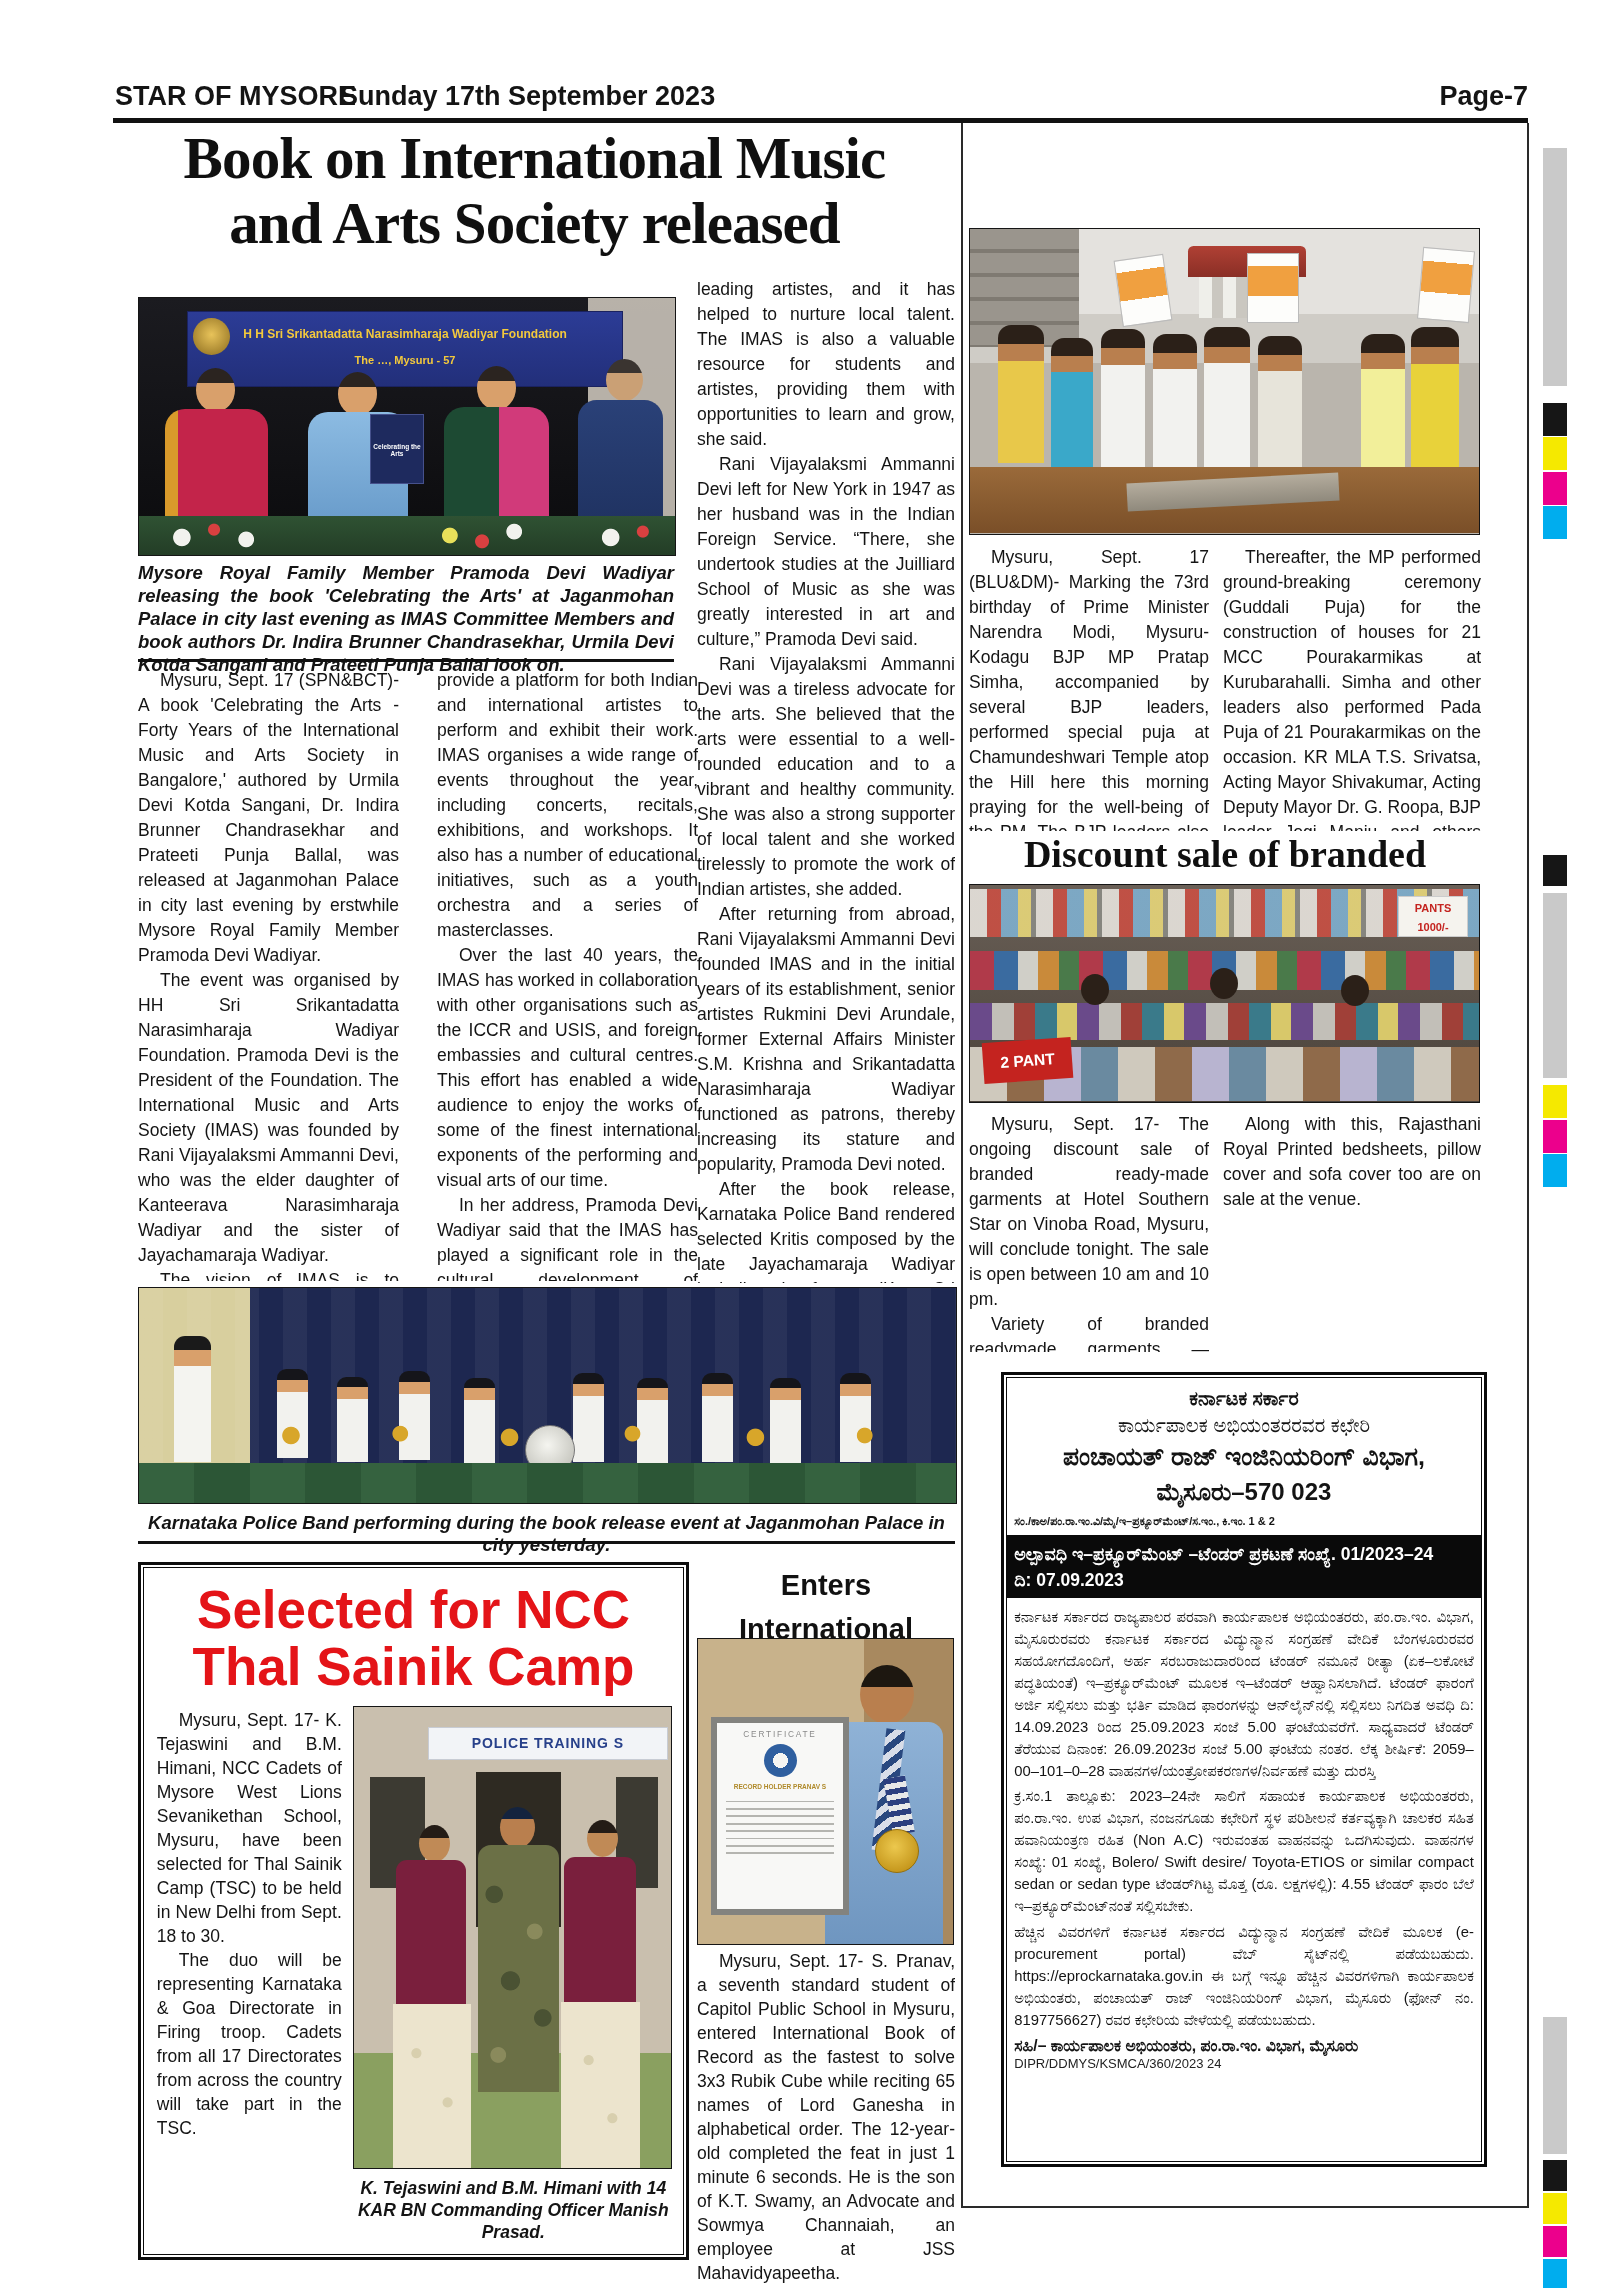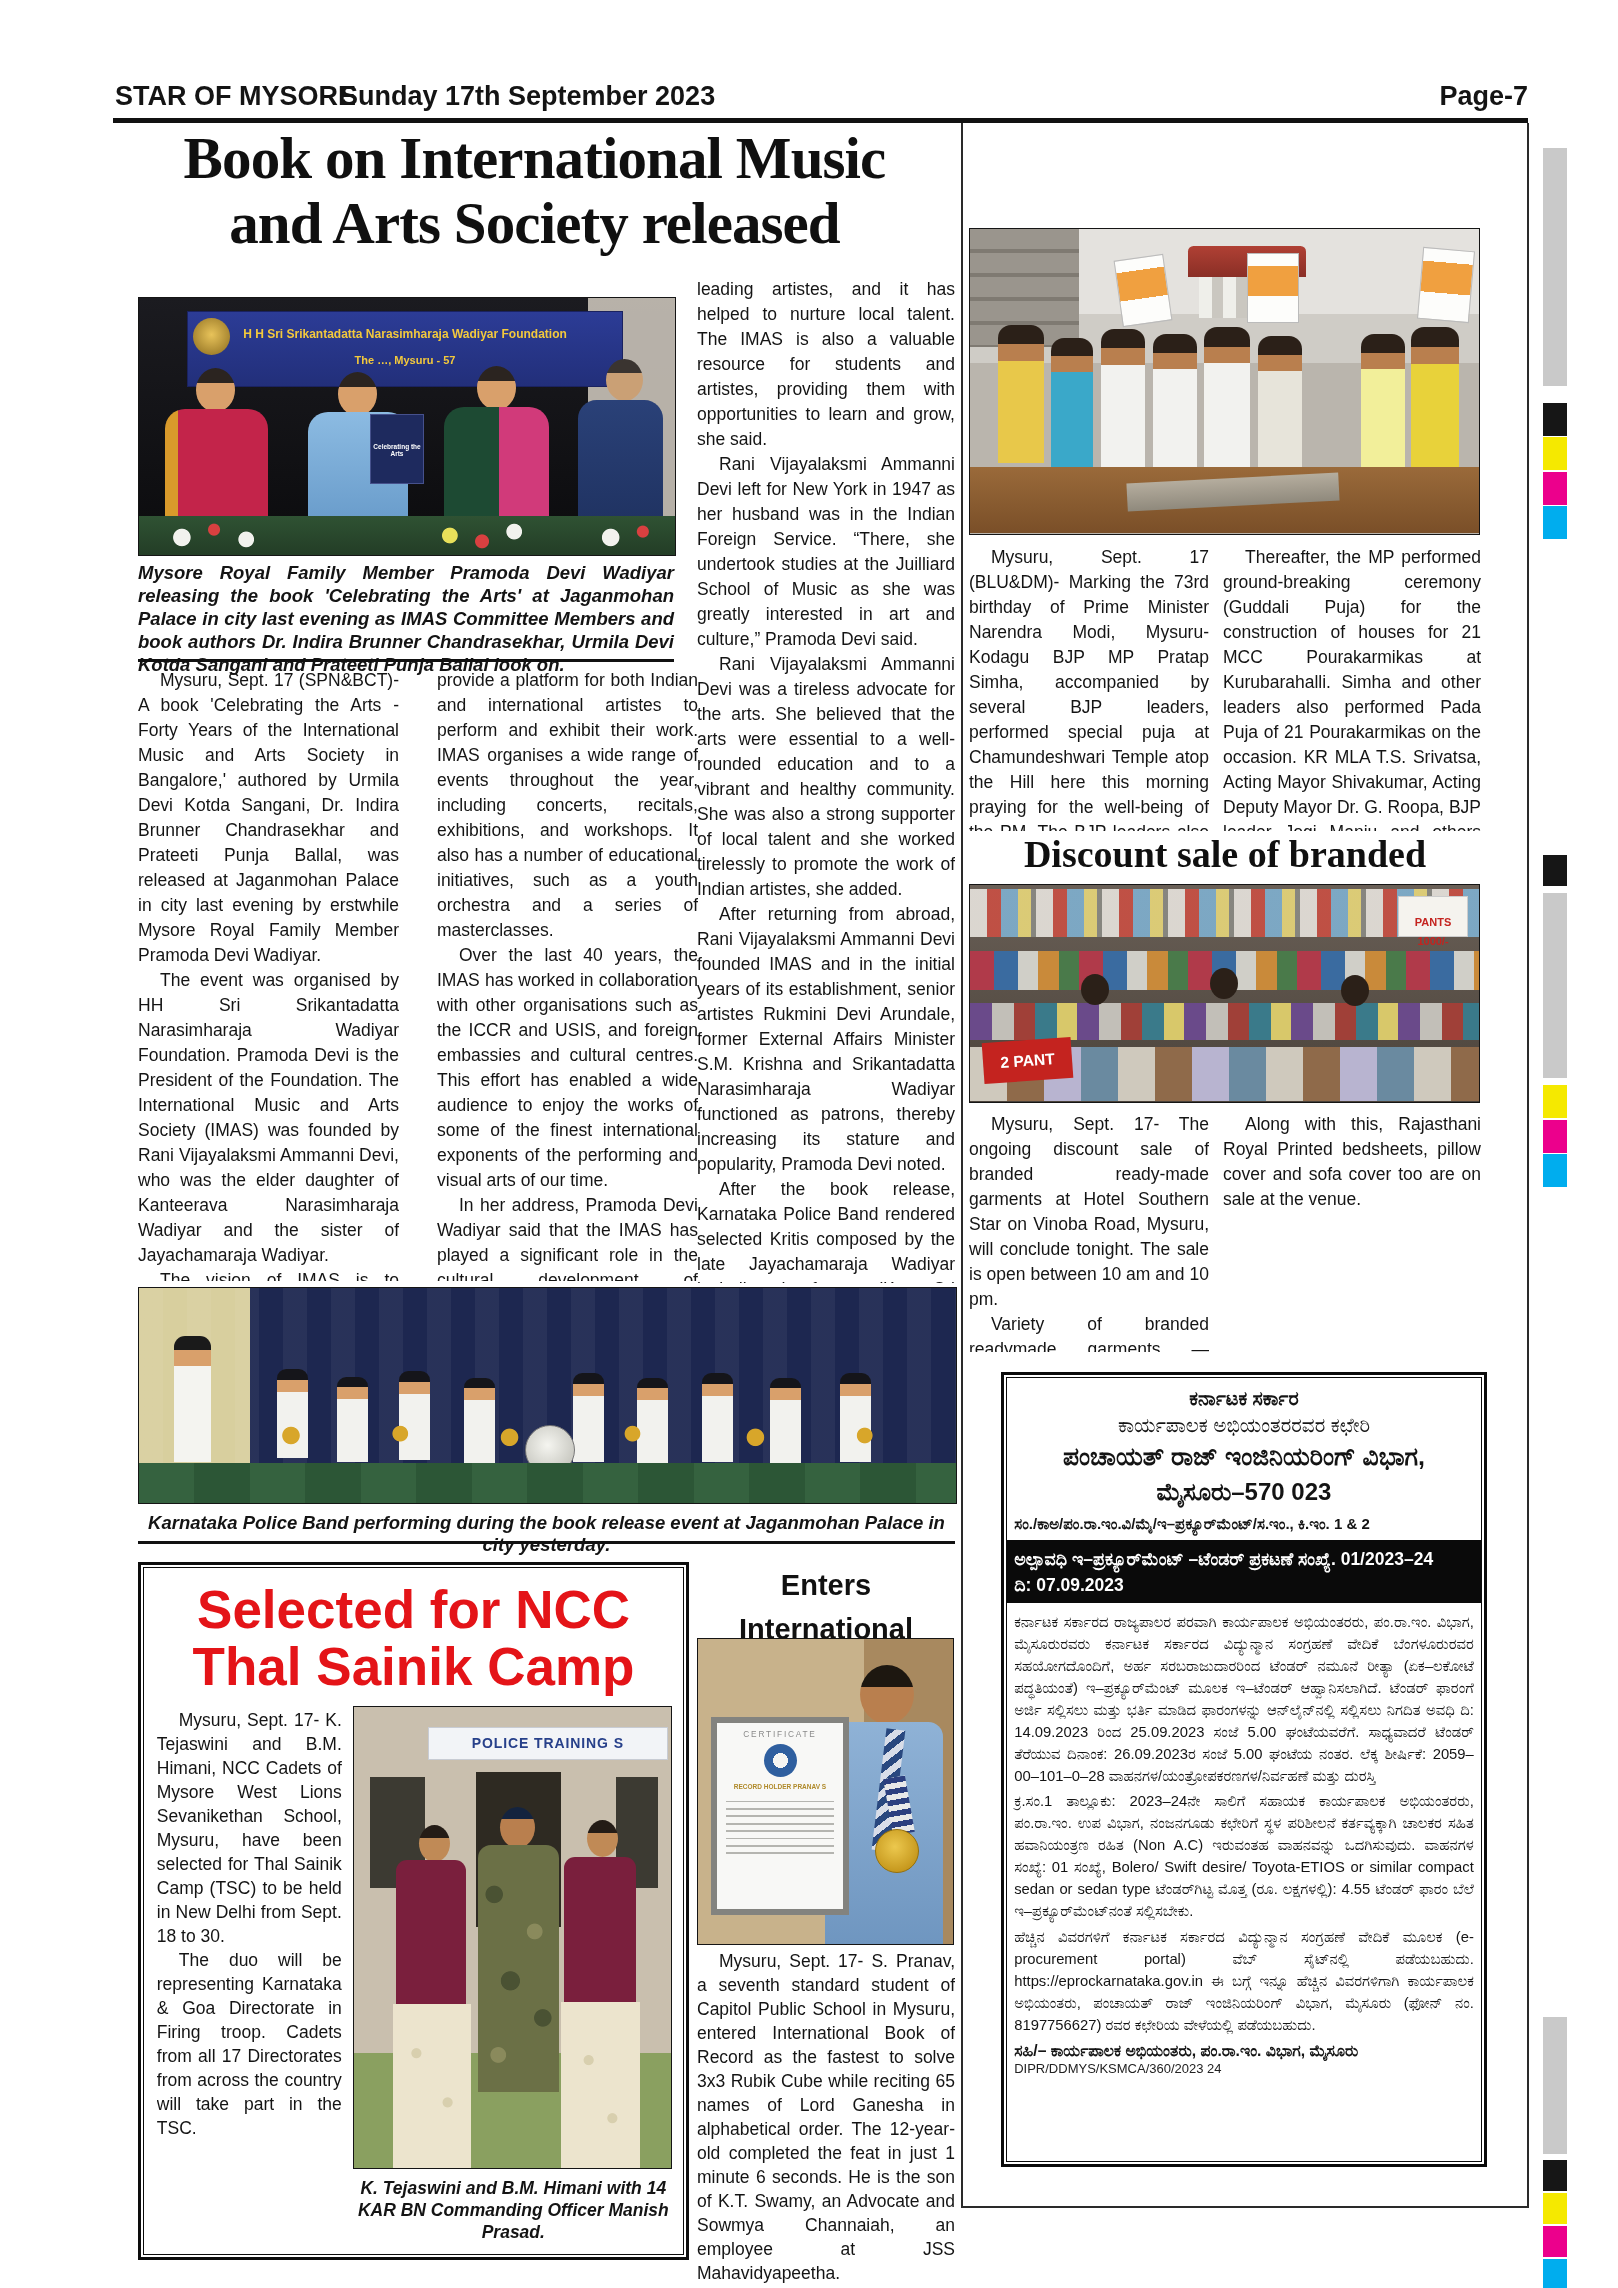--- a/index.html
+++ b/index.html
@@ -220,37 +220,37 @@
   <div class="abs serifhead" style="left:969px;top:833px;width:512px;font-size:38px;line-height:42px;">Discount sale of branded garments</div>
   <div class="ph" style="left:969px;top:884px;width:509px;height:217px;background:linear-gradient(#6a6057,#4a423a);">
     <div class="abs" style="left:0;top:3.7px;width:509px;height:48px;opacity:.9;background:repeating-linear-gradient(90deg,#e8e4de 0 16.6px,#c94f43 16.6px 31px,#7fb0d0 31px 48px,#e8d77a 48px 61px,#8a8a84 61px 66px);"></div>
     <div class="abs" style="left:0;top:66px;width:509px;height:39px;background:repeating-linear-gradient(90deg,#b03a4a 0 24px,#3a6ba0 24px 48px,#d0cfc8 48px 68px,#c98a3a 68px 89px,#4a7a4a 89px 109px);"></div>
     <div class="abs" style="left:0;top:118px;width:509px;height:37px;background:repeating-linear-gradient(90deg,#6a4a8a 0 22px,#c2bfb8 22px 44px,#a04038 44px 65px,#3a7a8a 65px 87px,#d8c86a 87px 107px);"></div>
     <div class="abs head-dot" style="left:111px;top:89px;width:28px;height:31px;background:#2b2018;"></div>
     <div class="abs head-dot" style="left:240px;top:83px;width:28px;height:31px;background:#2b2018;"></div>
     <div class="abs head-dot" style="left:371px;top:90px;width:28px;height:31px;background:#2b2018;"></div>
     <div class="abs" style="left:0;top:162px;width:509px;height:54px;background:repeating-linear-gradient(90deg,#cfc9bd 0 37px,#8f6a4a 37px 74px,#b8b4d0 74px 111px,#6a8aa0 111px 148px);"></div>
     <div class="abs" style="left:13px;top:155px;width:89px;height:41px;transform:rotate(-4deg);background:#c4231f;color:#fff;font-weight:800;font-size:15.7px;text-align:center;line-height:41px;">2 PANT</div>
-    <div class="abs" style="left:428px;top:11px;width:70px;height:41px;background:#f5f3ee;border:0.9px solid #ccc;color:#c4231f;font-weight:bold;font-size:11px;text-align:center;line-height:18.5px;padding-top:16px;box-sizing:border-box;">PANTS 1000/-</div>
+    <div class="abs" style="left:428px;top:11px;width:70px;height:41px;background:#f5f3ee;border:0.9px solid #ccc;color:#c4231f;font-weight:bold;font-size:11px;text-align:center;line-height:18.5px;padding-top:2px;box-sizing:border-box;">PANTS 1000/-</div>
   </div>
   <div class="abs body-col" style="left:969px;top:1112px;width:240px;height:240px;overflow:hidden;">
     <p>Mysuru, Sept. 17- The ongoing discount sale of branded ready-made garments at Hotel Southern Star on Vinoba Road, Mysuru, will conclude tonight. The sale is open between 10 am and 10 pm.</p>
     <p>Variety of branded readymade garments — ladies, gents and</p>
   </div>
   <div class="abs body-col" style="left:1223px;top:1112px;width:258px;height:240px;overflow:hidden;">
     <p>Along with this, Rajasthani Royal Printed bedsheets, pillow cover and sofa cover too are on sale at the venue.</p>
   </div>
 
   <div class="abs notice-box" style="left:1001px;top:1372px;width:480px;height:789px;">
     <div class="notice-inner kn">
       <div style="text-align:center;font-weight:bold;font-size:19.4px;margin-top:9.2px;">ಕರ್ನಾಟಕ ಸರ್ಕಾರ</div>
       <div style="text-align:center;font-size:20px;margin-top:3.7px;">ಕಾರ್ಯಪಾಲಕ ಅಭಿಯಂತರರವರ ಕಛೇರಿ</div>
       <div style="text-align:center;font-weight:bold;font-size:25px;margin-top:5.5px;">ಪಂಚಾಯತ್ ರಾಜ್ ಇಂಜಿನಿಯರಿಂಗ್ ವಿಭಾಗ,</div>
       <div style="text-align:center;font-weight:bold;font-size:24px;margin-top:5.5px;">ಮೈಸೂರು–570 023</div>
-      <div style="font-weight:bold;font-size:15px;margin:9.2px 7.4px 0;">ಸಂ./ಕಾಅ/ಪಂ.ರಾ.ಇಂ.ವಿ/ಮೈ/ಇ–ಪ್ರಕ್ಯೂರ್‌ಮೆಂಟ್/ಸ.ಇಂ., ಕಿ.ಇಂ. 1 &amp; 2</div>
+      <div style="font-weight:bold;font-size:11px;margin:9.2px 7.4px 0;">ಸಂ./ಕಾಅ/ಪಂ.ರಾ.ಇಂ.ವಿ/ಮೈ/ಇ–ಪ್ರಕ್ಯೂರ್‌ಮೆಂಟ್/ಸ.ಇಂ., ಕಿ.ಇಂ. 1 &amp; 2</div>
       <div style="background:#0a0a0a;color:#ffffff;font-weight:bold;font-size:17.5px;line-height:26px;margin-top:7.4px;padding:5.5px 7.4px;">
         <div>ಅಲ್ಪಾವಧಿ ಇ–ಪ್ರಕ್ಯೂರ್‌ಮೆಂಟ್ –ಟೆಂಡರ್ ಪ್ರಕಟಣೆ ಸಂಖ್ಯೆ. 01/2023–24</div>
         <div>ದಿ: 07.09.2023</div>
       </div>
       <div style="font-size:14.8px;line-height:22px;text-align:justify;margin:7.4px 7.4px 0;">ಕರ್ನಾಟಕ ಸರ್ಕಾರದ ರಾಜ್ಯಪಾಲರ ಪರವಾಗಿ ಕಾರ್ಯಪಾಲಕ ಅಭಿಯಂತರರು, ಪಂ.ರಾ.ಇಂ. ವಿಭಾಗ, ಮೈಸೂರುರವರು ಕರ್ನಾಟಕ ಸರ್ಕಾರದ ವಿದ್ಯುನ್ಮಾನ ಸಂಗ್ರಹಣೆ ವೇದಿಕೆ ಬೆಂಗಳೂರುರವರ ಸಹಯೋಗದೊಂದಿಗೆ, ಅರ್ಹ ಸರಬರಾಜುದಾರರಿಂದ ಟೆಂಡರ್ ನಮೂನೆ ರೀತ್ಯಾ (ಏಕ–ಲಕೋಟೆ ಪದ್ಧತಿಯಂತೆ) ಇ–ಪ್ರಕ್ಯೂರ್‌ಮೆಂಟ್ ಮೂಲಕ ಇ–ಟೆಂಡರ್ ಆಹ್ವಾನಿಸಲಾಗಿದೆ. ಟೆಂಡರ್ ಫಾರಂಗೆ ಅರ್ಜಿ ಸಲ್ಲಿಸಲು ಮತ್ತು ಭರ್ತಿ ಮಾಡಿದ ಫಾರಂಗಳನ್ನು ಆನ್‌ಲೈನ್‌ನಲ್ಲಿ ಸಲ್ಲಿಸಲು ನಿಗದಿತ ಅವಧಿ ದಿ: 14.09.2023 ರಿಂದ 25.09.2023 ಸಂಜೆ 5.00 ಘಂಟೆಯವರೆಗೆ. ಸಾಧ್ಯವಾದರೆ ಟೆಂಡರ್ ತೆರೆಯುವ ದಿನಾಂಕ: 26.09.2023ರ ಸಂಜೆ 5.00 ಘಂಟೆಯ ನಂತರ. ಲೆಕ್ಕ ಶೀರ್ಷಿಕೆ: 2059–00–101–0–28 ವಾಹನಗಳ/ಯಂತ್ರೋಪಕರಣಗಳ/ನಿರ್ವಹಣೆ ಮತ್ತು ದುರಸ್ತಿ</div>
       <div style="font-size:14.8px;line-height:22px;text-align:justify;margin:3.7px 7.4px 0;">ಕ್ರ.ಸಂ.1 ತಾಲ್ಲೂಕು: 2023–24ನೇ ಸಾಲಿಗೆ ಸಹಾಯಕ ಕಾರ್ಯಪಾಲಕ ಅಭಿಯಂತರರು, ಪಂ.ರಾ.ಇಂ. ಉಪ ವಿಭಾಗ, ನಂಜನಗೂಡು ಕಛೇರಿಗೆ ಸ್ಥಳ ಪರಿಶೀಲನೆ ಕರ್ತವ್ಯಕ್ಕಾಗಿ ಚಾಲಕರ ಸಹಿತ ಹವಾನಿಯಂತ್ರಣ ರಹಿತ (Non A.C) ಇರುವಂತಹ ವಾಹನವನ್ನು ಒದಗಿಸುವುದು. ವಾಹನಗಳ ಸಂಖ್ಯೆ: 01 ಸಂಖ್ಯೆ, Bolero/ Swift desire/ Toyota-ETIOS or similar compact sedan or sedan type ಟೆಂಡರ್‌ಗಿಟ್ಟ ಮೊತ್ತ (ರೂ. ಲಕ್ಷಗಳಲ್ಲಿ): 4.55 ಟೆಂಡರ್ ಫಾರಂ ಬೆಲೆ ಇ–ಪ್ರಕ್ಯೂರ್‌ಮೆಂಟ್‌ನಂತೆ ಸಲ್ಲಿಸಬೇಕು.</div>
       <div style="font-size:14.8px;line-height:22px;text-align:justify;margin:3.7px 7.4px 0;">ಹೆಚ್ಚಿನ ವಿವರಗಳಿಗೆ ಕರ್ನಾಟಕ ಸರ್ಕಾರದ ವಿದ್ಯುನ್ಮಾನ ಸಂಗ್ರಹಣೆ ವೇದಿಕೆ ಮೂಲಕ (e-procurement portal) ವೆಬ್ ಸೈಟ್‌ನಲ್ಲಿ ಪಡೆಯಬಹುದು. https://eprockarnataka.gov.in ಈ ಬಗ್ಗೆ ಇನ್ನೂ ಹೆಚ್ಚಿನ ವಿವರಗಳಿಗಾಗಿ ಕಾರ್ಯಪಾಲಕ ಅಭಿಯಂತರು, ಪಂಚಾಯತ್ ರಾಜ್ ಇಂಜಿನಿಯರಿಂಗ್ ವಿಭಾಗ, ಮೈಸೂರು (ಫೋನ್ ನಂ. 8197756627) ರವರ ಕಛೇರಿಯ ವೇಳೆಯಲ್ಲಿ ಪಡೆಯಬಹುದು.</div>
       <div style="font-size:15.7px;font-weight:bold;margin:5.5px 7.4px 0;">ಸಹಿ/– ಕಾರ್ಯಪಾಲಕ ಅಭಿಯಂತರು, ಪಂ.ರಾ.ಇಂ. ವಿಭಾಗ, ಮೈಸೂರು</div>
       <div style="font-size:13px;margin:1.8px 7.4px 0;color:#222;">DIPR/DDMYS/KSMCA/360/2023 24</div>
     </div>

